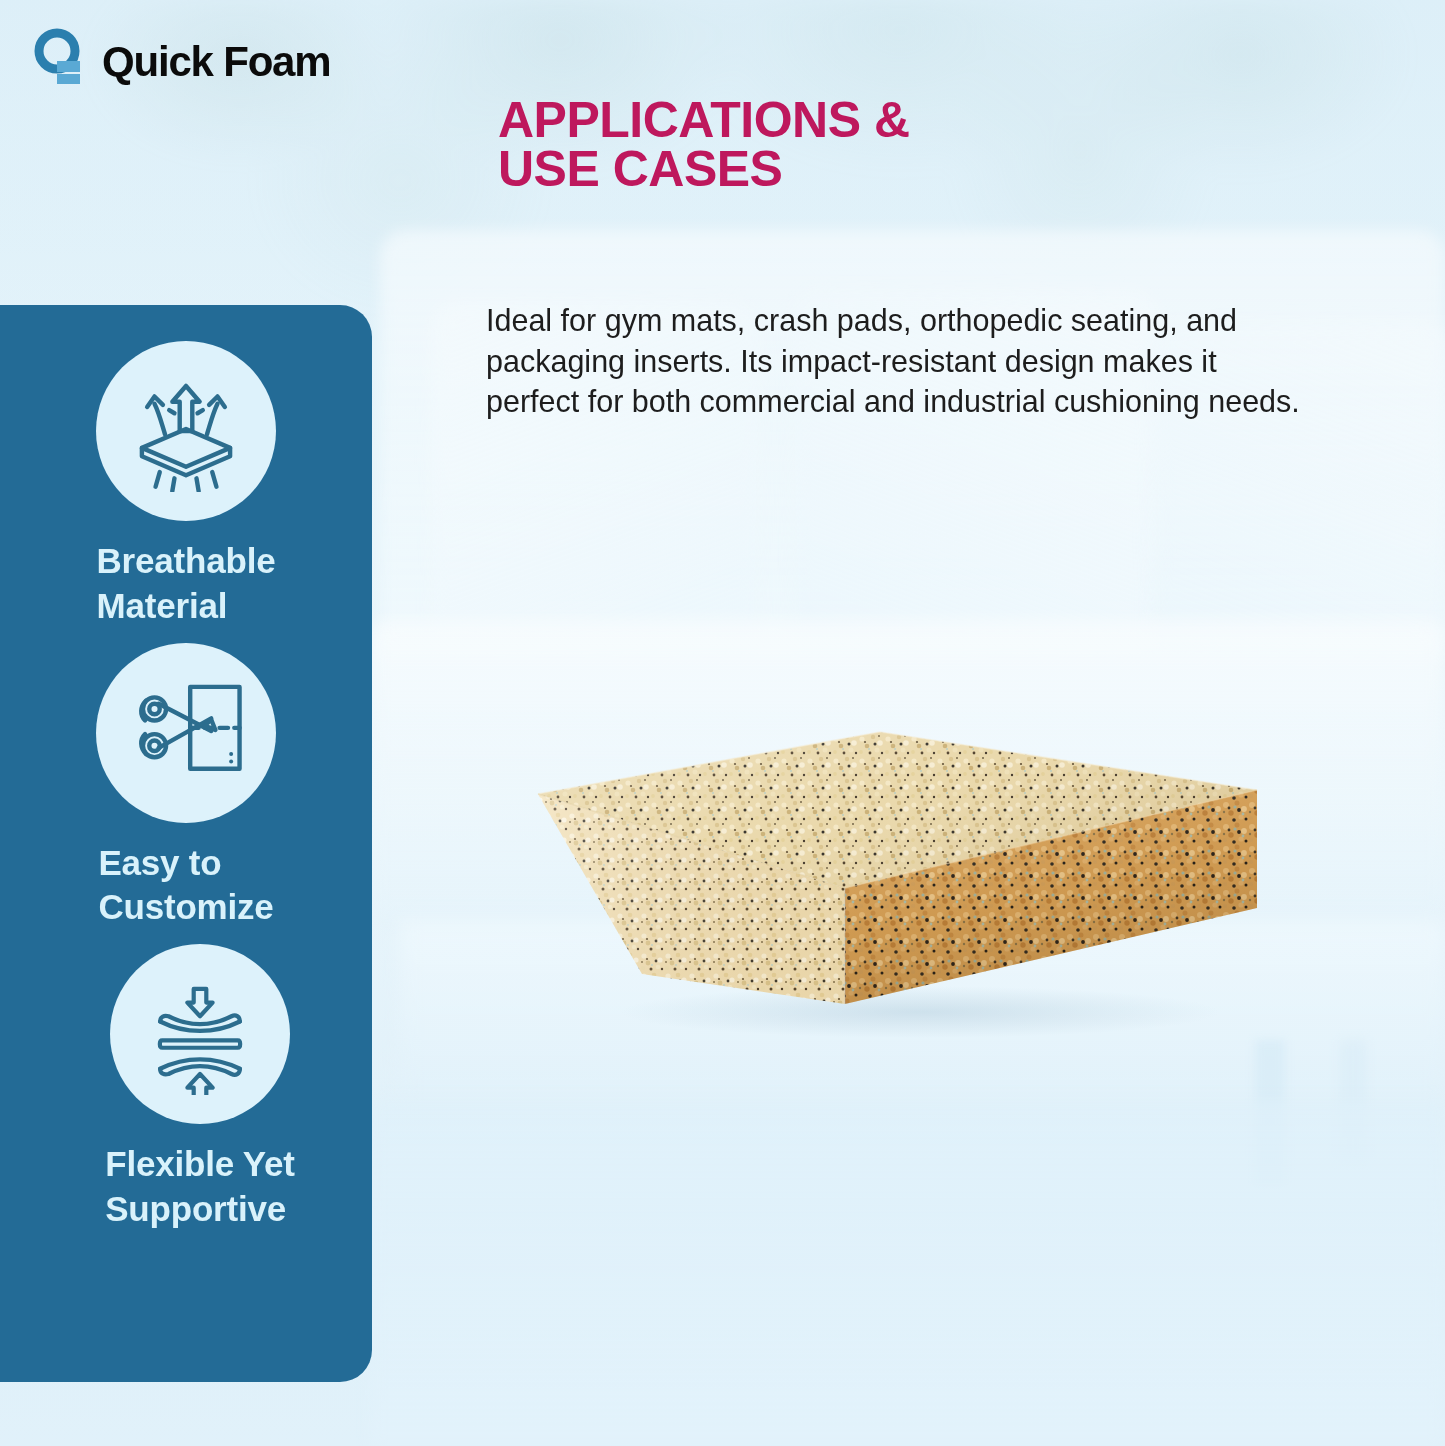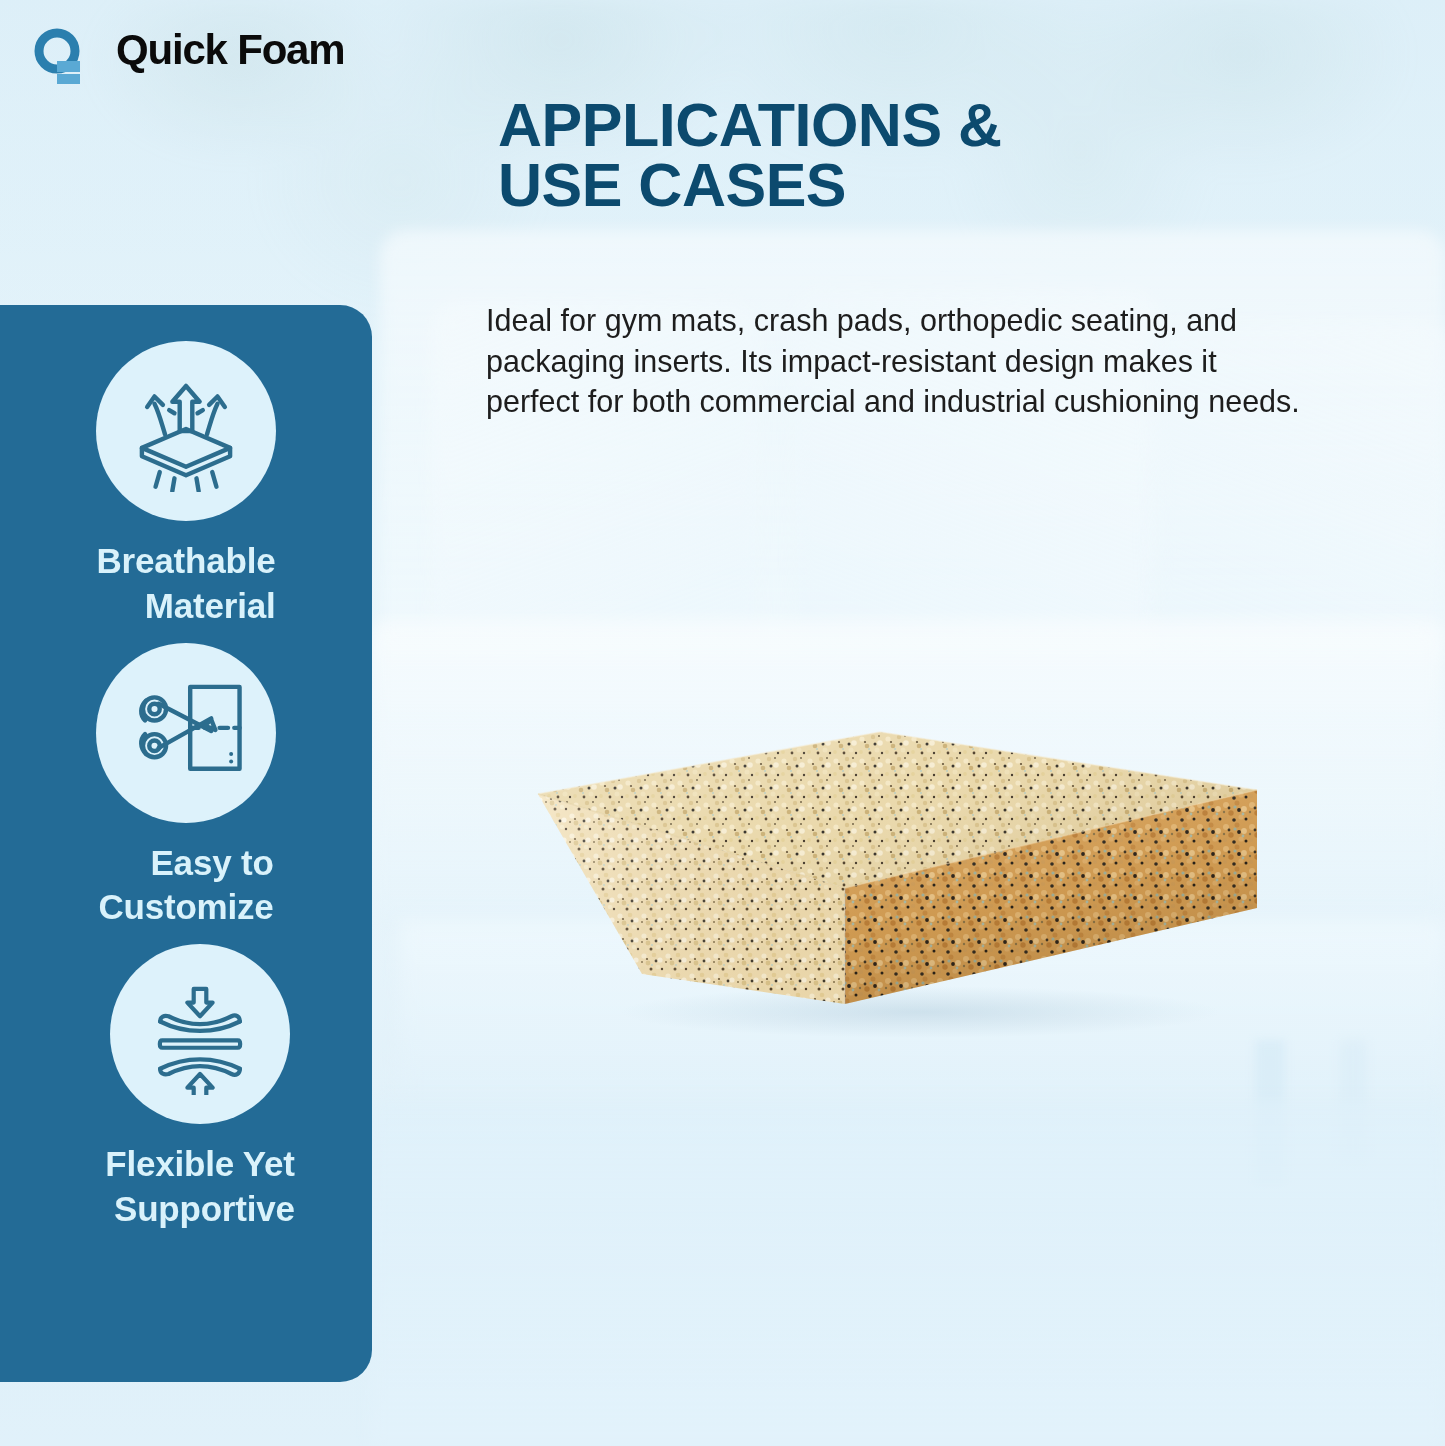--- a/index.html
+++ b/index.html
@@ -99,36 +99,36 @@
   }
   .bg-wash {
     position: absolute; inset: 0;
     background: linear-gradient(180deg, rgba(218,238,248,.45) 0%, rgba(225,242,250,.25) 45%, rgba(222,240,250,.5) 100%);
   }
 
   
   .logo {
     position: absolute;
     left: 32px; top: 26px;
-    display: flex; align-items: flex-start; gap: 28px;
+    display: flex; align-items: flex-end; gap: 14px;
     z-index: 8;
   }
   .logo-mark { width: 56px; height: 60px; position: relative; }
   .logo-text {
     font-size: 42px; font-weight: 700; color: #0b0b0b;
     letter-spacing: -1.2px; white-space: nowrap;
   }
 
   
   .headline {
     position: absolute;
     left: 498px; top: 96px; width: 870px;
     z-index: 6;
-    color: #0c4a6e;
-    font-size: 61px;
+    color: #be185d;
+    font-size: 50px;
     font-weight: 700;
     line-height: 0.98;
     letter-spacing: -0.5px;
   }
   .headline .hl-line { display: block; }
 
   .paragraph {
     position: absolute;
     left: 486px; top: 300px; width: 832px;
     z-index: 6;
@@ -164,21 +164,21 @@
     border-radius: 50%;
     background: #ddf2fb;
     display: flex; align-items: center; justify-content: center;
   }
   .feature-label {
     margin-top: 18px;
     color: #d9f2fb;
     font-size: 35px;
     font-weight: 700;
     line-height: 1.28;
-    text-align: right;
+    text-align: left;
     letter-spacing: -0.2px;
     max-width: 300px;
   }
 
   
   .product {
     position: absolute;
     left: 520px; top: 712px;
     width: 745px; height: 330px;
     z-index: 5;

